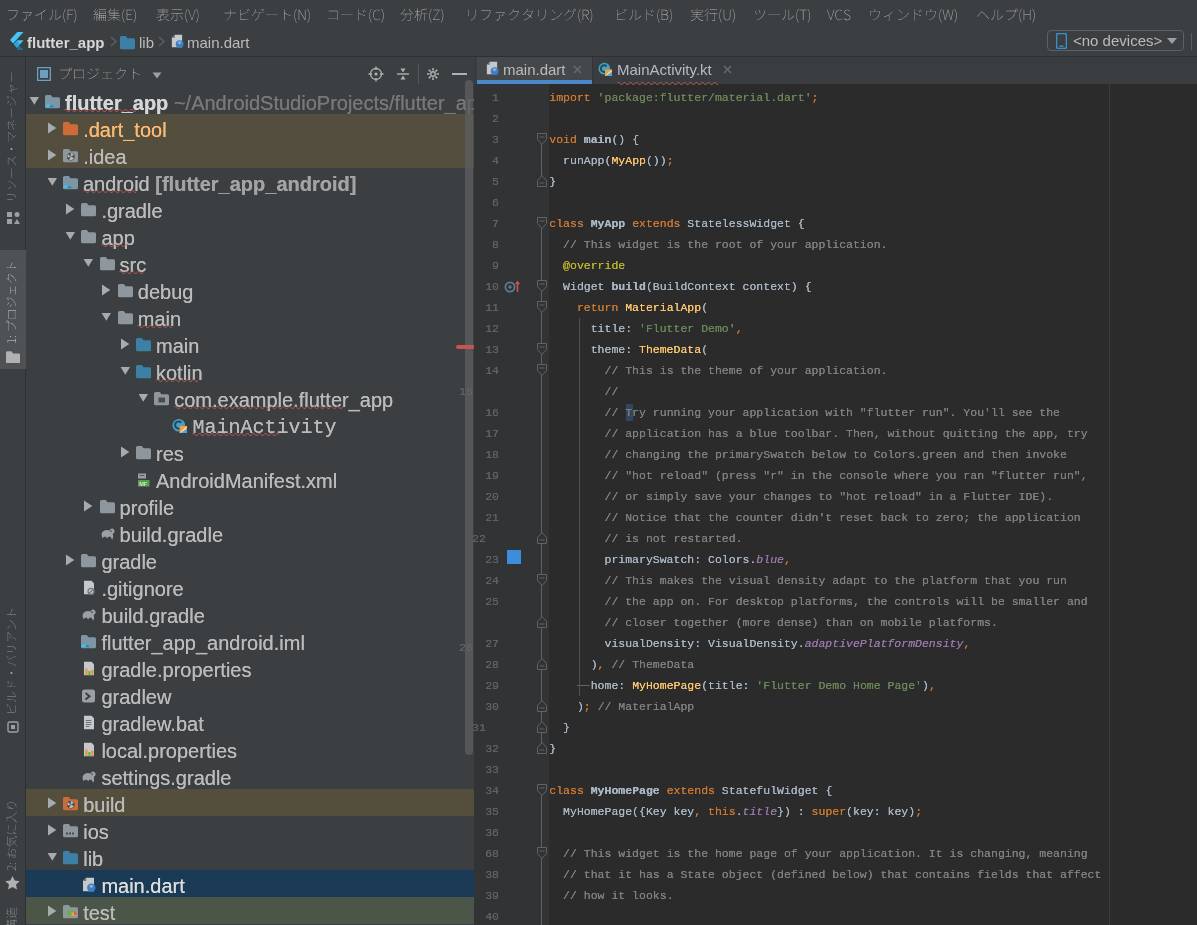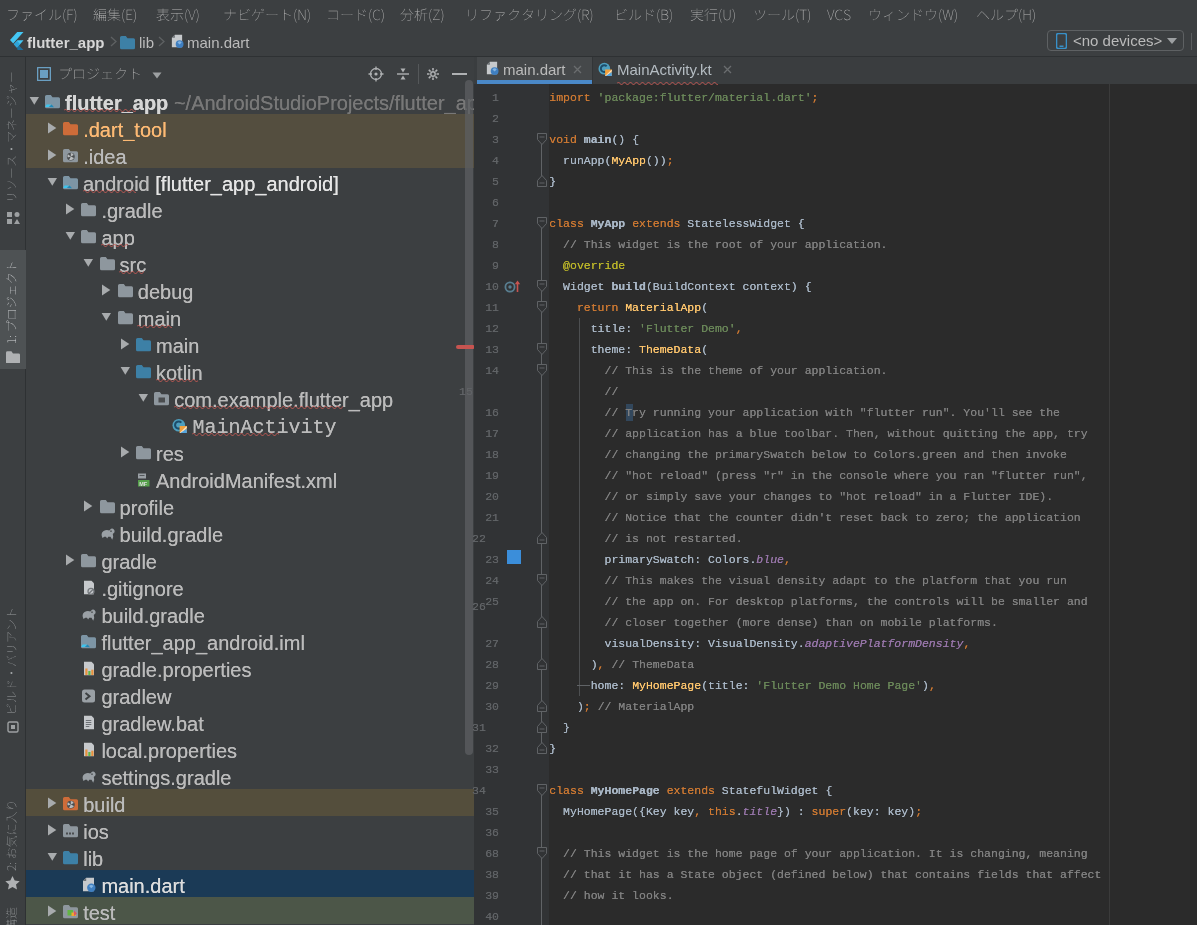--- a/index.html
+++ b/index.html
@@ -215,21 +215,21 @@
   </div>
 <div class="trow" style="top:168px;">
     <svg style="position:absolute;left:20.700000000000003px;top:8.5px" width="11" height="10">
       <path d="M0.6 1 L10 1 L5.3 8.8 Z" fill="#A8ABAD"></path>
     </svg>
     <svg style="position:absolute;left:37px;top:6.5px" width="15" height="15" viewBox="0 0 15 15">
       <path fill="#7D95A5" d="M0 2.6 q0 -1.6 1.6 -1.6 h4.2 l1.7 2.2 h6 q1.5 0 1.5 1.5 v8 q0 1.5 -1.5 1.5 h-12 q-1.5 0 -1.5 -1.5 z"></path>
       <path fill="#3BC6F0" d="M1.5 10.5 l4.5 0 l-2.4 2.6 l-3.4 0 z"></path>
       <path fill="#1E88B8" d="M4 13.1 l2.6 -2.6 l2.4 2.7 z"></path>
     </svg>
-    <div class="tlabel" style="left:57px">android <span style="font-weight:normal;color:#e5e5e5">[flutter_app_android]</span></div>
+    <div class="tlabel" style="left:57px">android <span style="font-weight:bold;color:#a3a3a3">[flutter_app_android]</span></div>
     <svg style="position:absolute;left:57px;top:20.5px" width="53" height="5" viewBox="0 0 53 5" preserveAspectRatio="none">
       <path d="M0 2.5 q1.5 -3 3 0 q1.5 3 3 0 q1.5 -3 3 0 q1.5 3 3 0 q1.5 -3 3 0 q1.5 3 3 0 q1.5 -3 3 0 q1.5 3 3 0 q1.5 -3 3 0 q1.5 3 3 0 q1.5 -3 3 0 q1.5 3 3 0 q1.5 -3 3 0 q1.5 3 3 0 q1.5 -3 3 0 q1.5 3 3 0 q1.5 -3 3 0 q1.5 3 3 0" fill="none" stroke="#CF5B56" stroke-width="0.9"></path>
     </svg>
   </div>
 <div class="trow" style="top:195px;">
     <svg style="position:absolute;left:38.900000000000006px;top:7.5px" width="10" height="13">
       <path d="M1 0.5 L9.3 6 L1 11.5 Z" fill="#A8ABAD"></path>
     </svg>
     <svg style="position:absolute;left:55.400000000000006px;top:6.5px" width="15" height="15" viewBox="0 0 15 15">
       <path fill="#8E979E" d="M0 2.6 q0 -1.6 1.6 -1.6 h4.2 l1.7 2.2 h6 q1.5 0 1.5 1.5 v8 q0 1.5 -1.5 1.5 h-12 q-1.5 0 -1.5 -1.5 z"></path>
@@ -536,29 +536,29 @@
 <div class="code abs" style="left:459px;top:402px;width:40px;text-align:right;color:#606366">16</div>
 <div class="code abs" style="left:459px;top:423px;width:40px;text-align:right;color:#606366">17</div>
 <div class="code abs" style="left:459px;top:444px;width:40px;text-align:right;color:#606366">18</div>
 <div class="code abs" style="left:459px;top:465px;width:40px;text-align:right;color:#606366">19</div>
 <div class="code abs" style="left:459px;top:486px;width:40px;text-align:right;color:#606366">20</div>
 <div class="code abs" style="left:459px;top:507px;width:40px;text-align:right;color:#606366">21</div>
 <div class="code abs" style="left:459px;top:528px;width:40px;text-align:center;color:#606366">22</div>
 <div class="code abs" style="left:459px;top:549px;width:40px;text-align:right;color:#606366">23</div>
 <div class="code abs" style="left:459px;top:570px;width:40px;text-align:right;color:#606366">24</div>
 <div class="code abs" style="left:459px;top:591px;width:40px;text-align:right;color:#606366">25</div>
-<div class="code abs" style="left:459px;top:596px;width:40px;text-align:center;color:#606366">26</div>
+<div class="code abs" style="left:459px;top:637px;width:40px;text-align:left;color:#606366">26</div>
 <div class="code abs" style="left:459px;top:633px;width:40px;text-align:right;color:#606366">27</div>
 <div class="code abs" style="left:459px;top:654px;width:40px;text-align:right;color:#606366">28</div>
 <div class="code abs" style="left:459px;top:675px;width:40px;text-align:right;color:#606366">29</div>
 <div class="code abs" style="left:459px;top:696px;width:40px;text-align:right;color:#606366">30</div>
 <div class="code abs" style="left:459px;top:717px;width:40px;text-align:center;color:#606366">31</div>
 <div class="code abs" style="left:459px;top:738px;width:40px;text-align:right;color:#606366">32</div>
 <div class="code abs" style="left:459px;top:759px;width:40px;text-align:right;color:#606366">33</div>
-<div class="code abs" style="left:459px;top:780px;width:40px;text-align:center;color:#606366">34</div>
+<div class="code abs" style="left:459px;top:780px;width:40px;text-align:right;color:#606366">34</div>
 <div class="code abs" style="left:459px;top:801px;width:40px;text-align:right;color:#606366">35</div>
 <div class="code abs" style="left:459px;top:822px;width:40px;text-align:right;color:#606366">36</div>
 <div class="code abs" style="left:459px;top:843px;width:40px;text-align:right;color:#606366">68</div>
 <div class="code abs" style="left:459px;top:864px;width:40px;text-align:right;color:#606366">38</div>
 <div class="code abs" style="left:459px;top:885px;width:40px;text-align:right;color:#606366">39</div>
 <div class="code abs" style="left:459px;top:906px;width:40px;text-align:right;color:#606366">40</div>
 <div class="abs" style="left:1109px;top:84px;width:1px;height:841px;background:#3B3B3B"></div>
 <div class="abs" style="left:541px;top:139px;width:1px;height:42px;background:#606366"></div>
 <div class="abs" style="left:541px;top:223px;width:1px;height:525px;background:#606366"></div>
 <div class="abs" style="left:541px;top:790px;width:1px;height:135px;background:#606366"></div>

